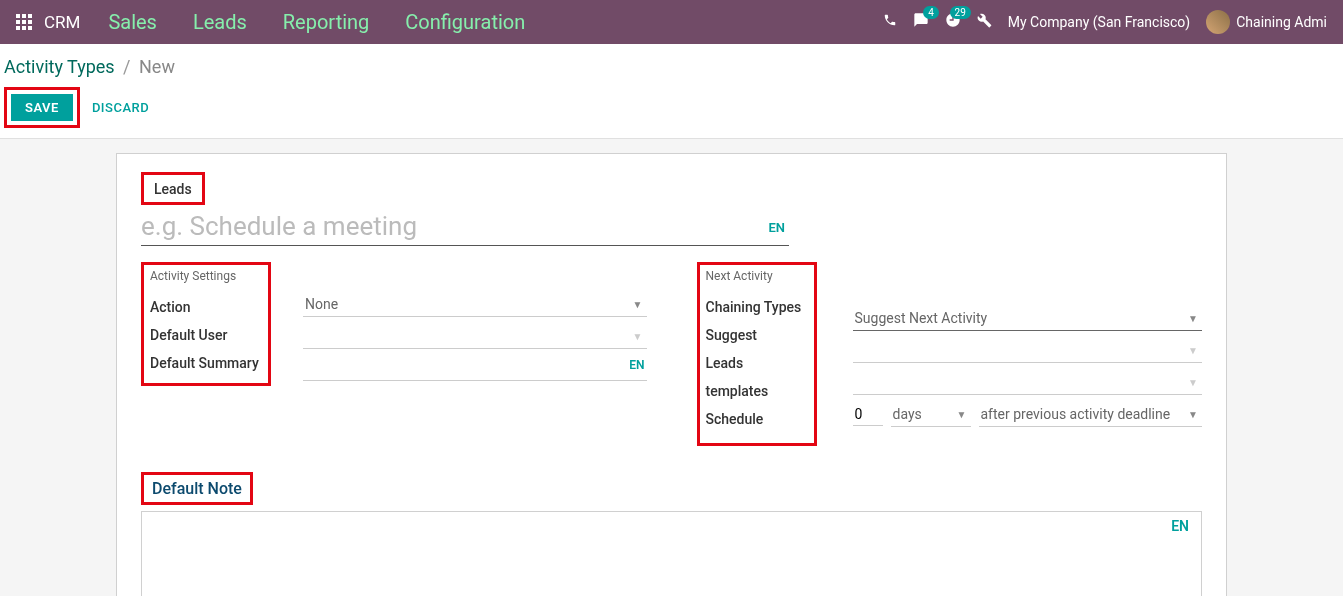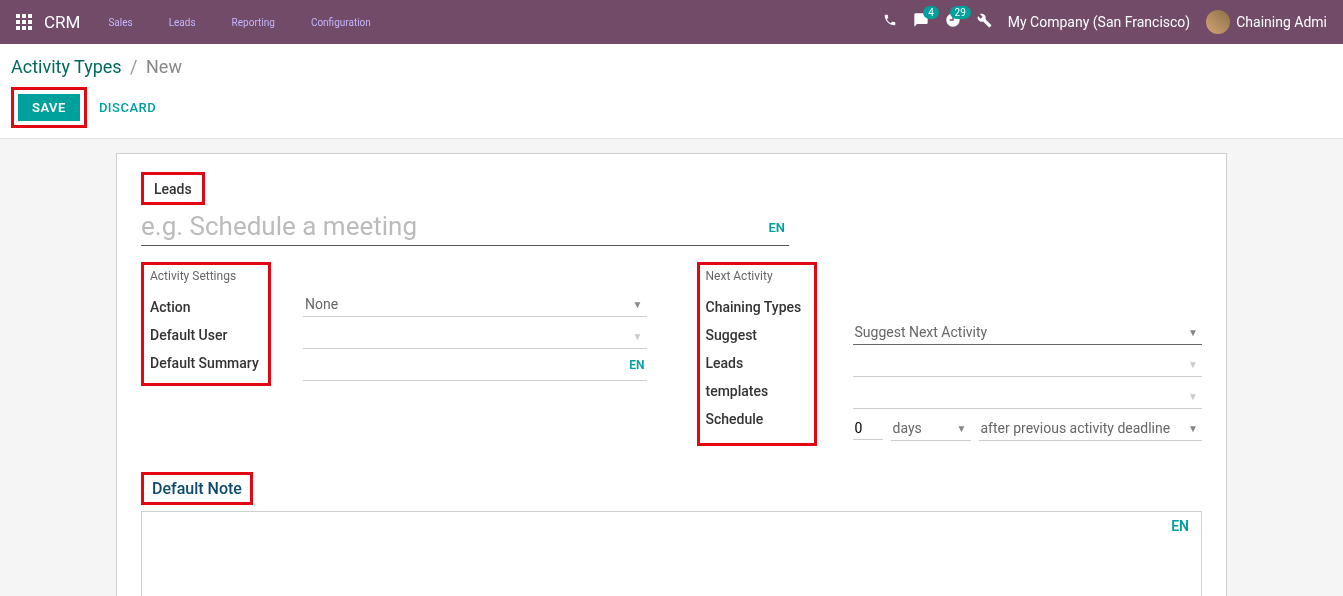--- a/index.html
+++ b/index.html
@@ -11,30 +11,30 @@
       height: 44px;
       display: flex;
       align-items: center;
       color: #fff;
       padding: 0 16px;
     }
     .navbar-left { display: flex; align-items: center; gap: 12px; }
     .apps-icon { display: grid; grid-template-columns: repeat(3, 4px); grid-template-rows: repeat(3, 4px); gap: 2px; cursor: pointer; }
     .apps-icon span { background: #fff; width: 4px; height: 4px; }
     .app-title { font-size: 17px; font-weight: 400; margin-right: 16px; }
-    .nav-link { color: #c4b5fd; font-size: 10px; margin-right: 24px; cursor: pointer; }
+    .nav-link { color: #86efac; font-size: 20px; margin-right: 24px; cursor: pointer; }
     .navbar-right { margin-left: auto; display: flex; align-items: center; gap: 16px; }
     .nav-icon { color: #fff; cursor: pointer; position: relative; font-size: 15px; }
     .badge { position: absolute; top: -6px; right: -10px; background: #00a09d; color: #fff; font-size: 10px; border-radius: 8px; padding: 1px 5px; min-width: 14px; text-align: center; }
     .company-name { font-size: 14px; cursor: pointer; }
     .avatar { width: 24px; height: 24px; border-radius: 50%; background: linear-gradient(45deg,#d4a574,#8b6f47); display: inline-block; vertical-align: middle; margin-right: 6px; }
     .user-block { display: flex; align-items: center; font-size: 14px; cursor: pointer; }
     
     
-    .control-panel { background: #fff; padding: 12px 11px 10px; border-bottom: 1px solid #e0e0e0; }
+    .control-panel { background: #fff; padding: 12px 4px 10px; border-bottom: 1px solid #e0e0e0; }
     .breadcrumb { font-size: 18px; margin-bottom: 10px; }
     .breadcrumb-link { color: #00695c; cursor: pointer; }
     .breadcrumb-sep { color: #999; margin: 0 4px; }
     .breadcrumb-current { color: #888; }
     .actions { display: flex; align-items: center; gap: 8px; }
     .btn-save { background: #00a09d; color: #fff; border: none; padding: 6px 14px; font-size: 13px; font-weight: 600; cursor: pointer; letter-spacing: 0.5px; }
     .btn-discard { background: none; border: none; color: #00a09d; font-size: 13px; font-weight: 500; cursor: pointer; letter-spacing: 0.5px; padding: 6px 4px; }
     .hl-tight { border: 3px solid #e30613; }
     
     
@@ -55,21 +55,21 @@
     .field-label { font-size: 14px; color: #333; font-weight: 500; line-height: 28px; }
     
     .left-group { display: flex; align-items: flex-start; }
     .left-labels-box { border: 3px solid #e30613; padding: 4px 6px 6px; width: 130px; }
     .left-inputs { flex: 1; padding-top: 28px; padding-left: 32px; }
     
     .sel-input { width: 100%; border: none; border-bottom: 1px solid #ccc; font-size: 14px; padding: 4px 18px 4px 2px; color: #666; background: transparent; outline: none; }
     .caret { position: absolute; right: 4px; top: 50%; transform: translateY(-50%); color: #888; font-size: 10px; pointer-events: none; }
     .caret-light { color: #ccc; }
     
-    .right-group { display: flex; align-items: flex-end; }
+    .right-group { display: flex; align-items: center; }
     .right-labels-box { border: 3px solid #e30613; padding: 4px 8px 10px 6px; width: 120px; }
     .right-inputs { flex: 1; padding-top: 28px; padding-left: 36px; }
     
     .sched-row { display: flex; gap: 8px; align-items: center; }
     .sched-num { width: 30px; border: none; border-bottom: 1px solid #ccc; font-size: 14px; padding: 3px 2px; outline: none; }
     .sched-unit { width: 80px; position: relative; }
     .sched-after { flex: 1; position: relative; }
     
     .bottom-section { margin-top: 26px; }
     .default-note-hl { border: 3px solid #e30613; display: inline-block; padding: 4px 8px; }

